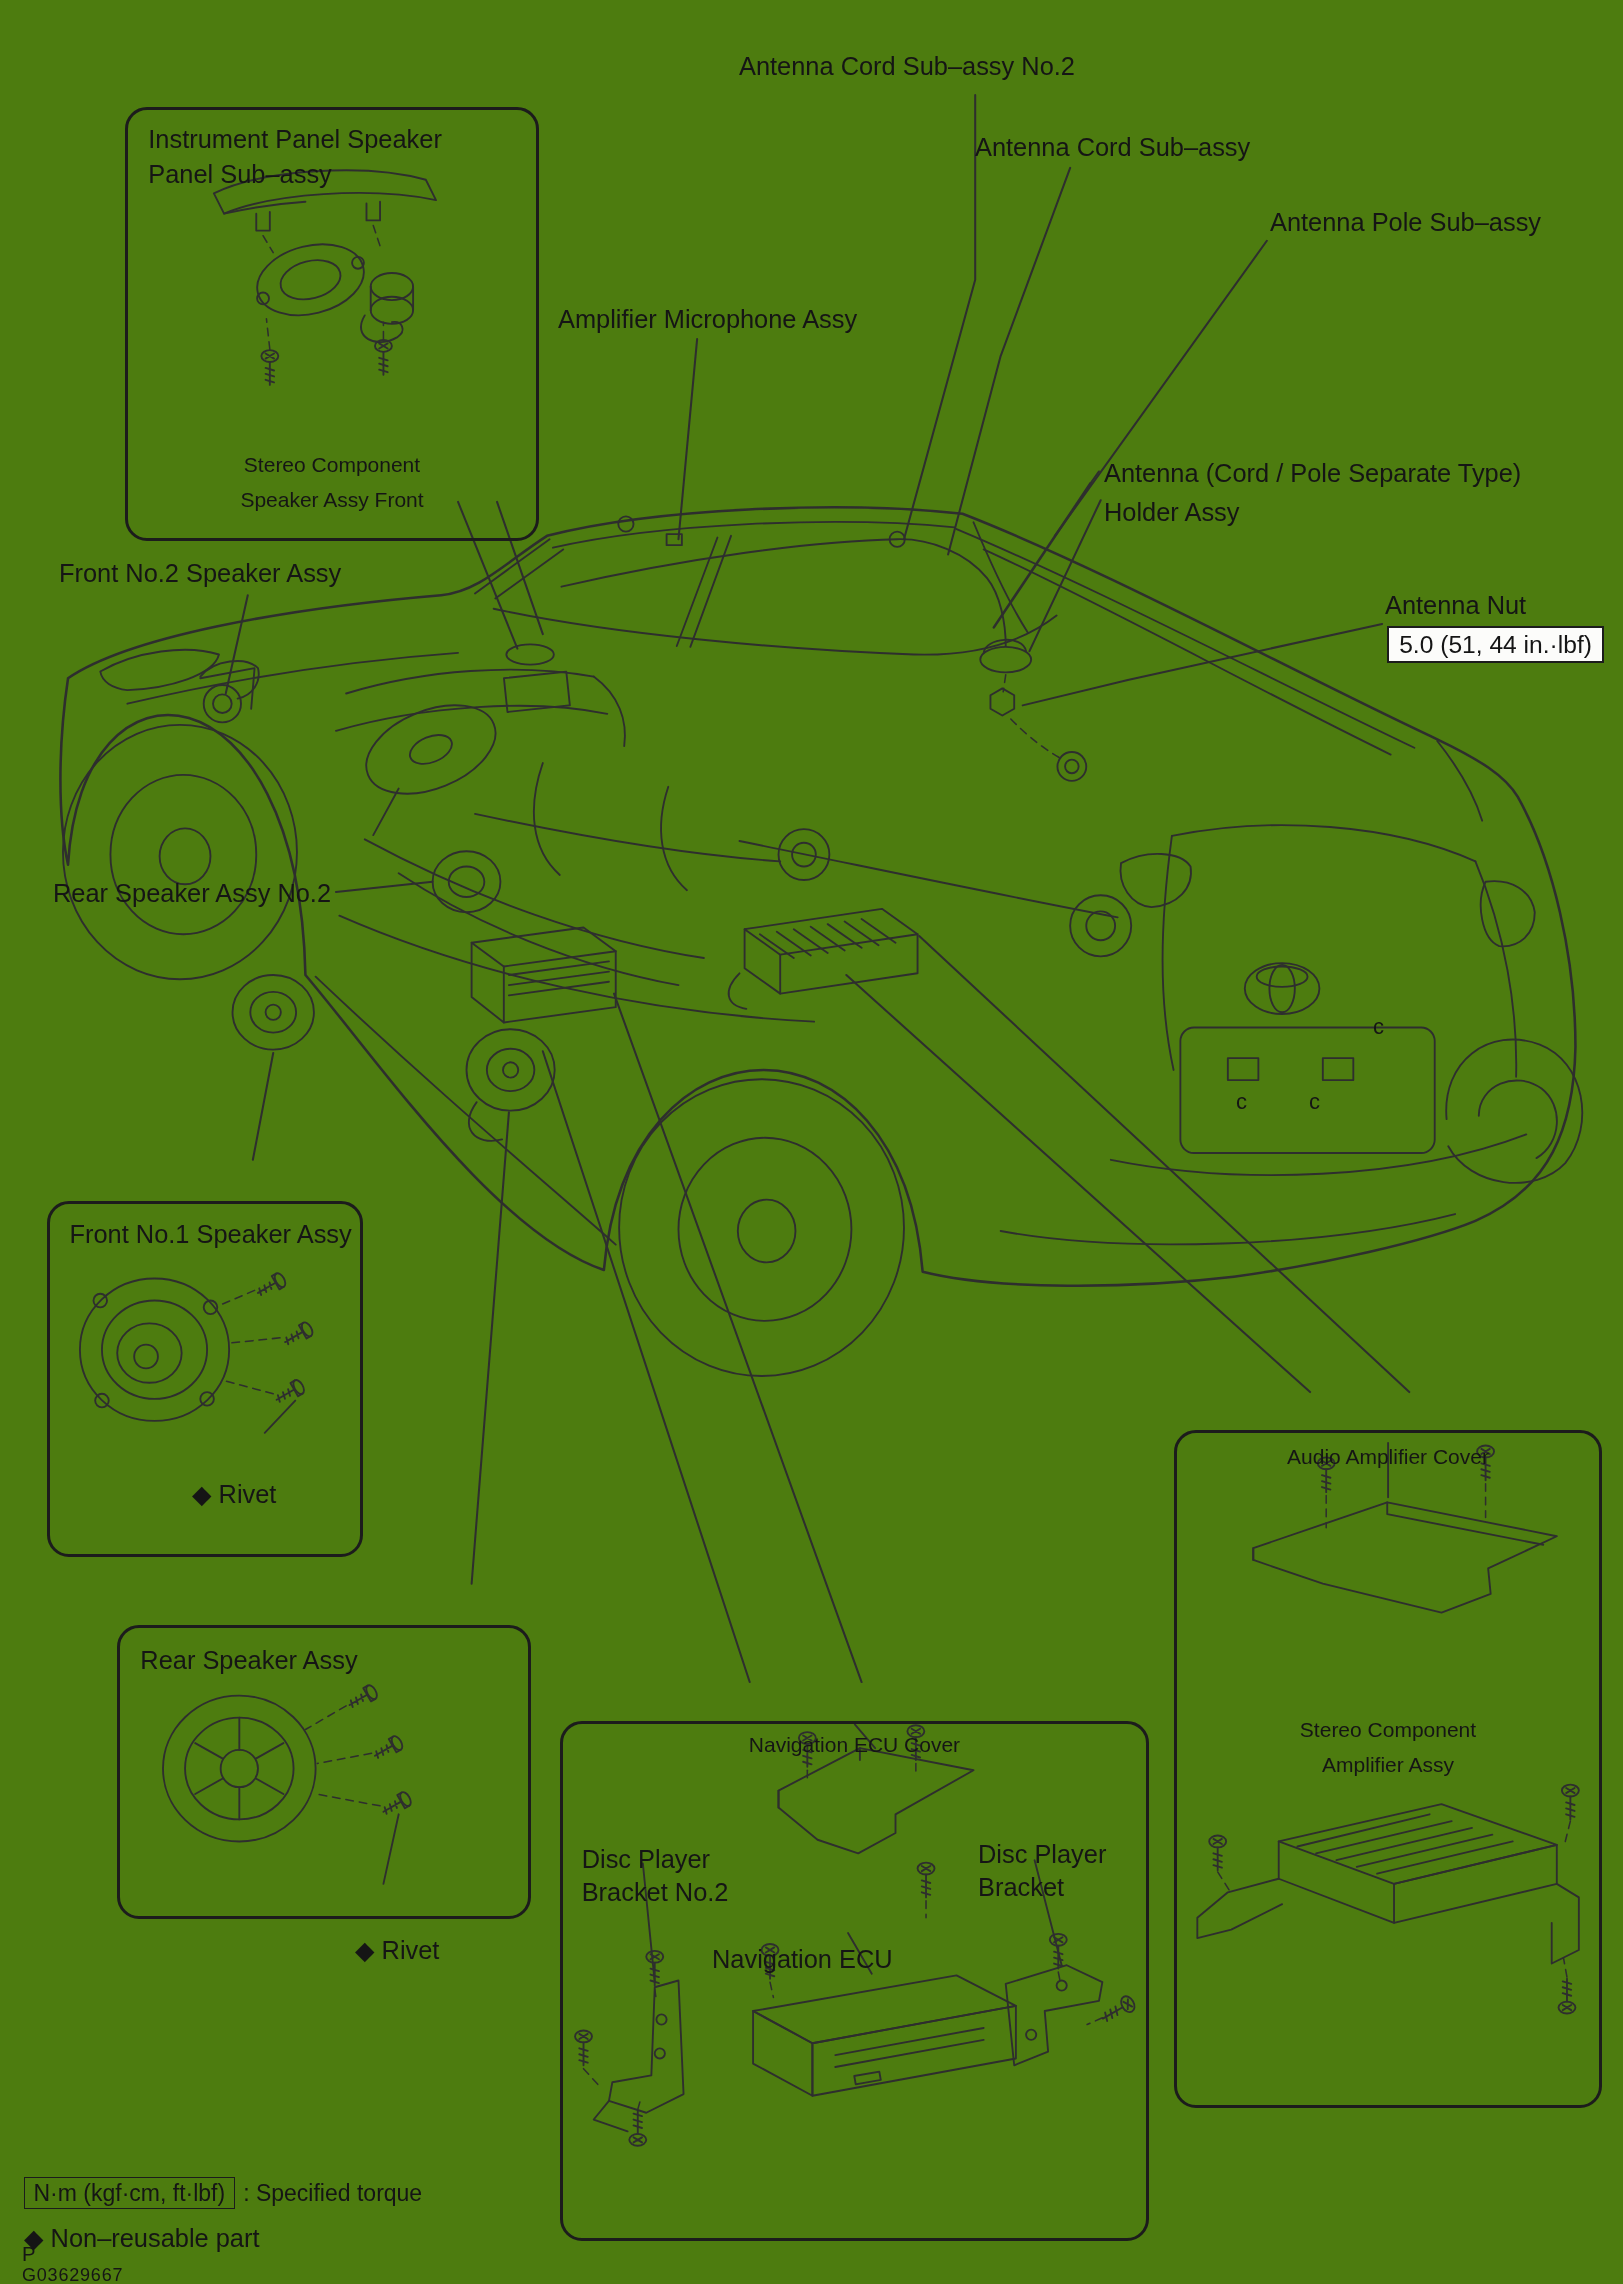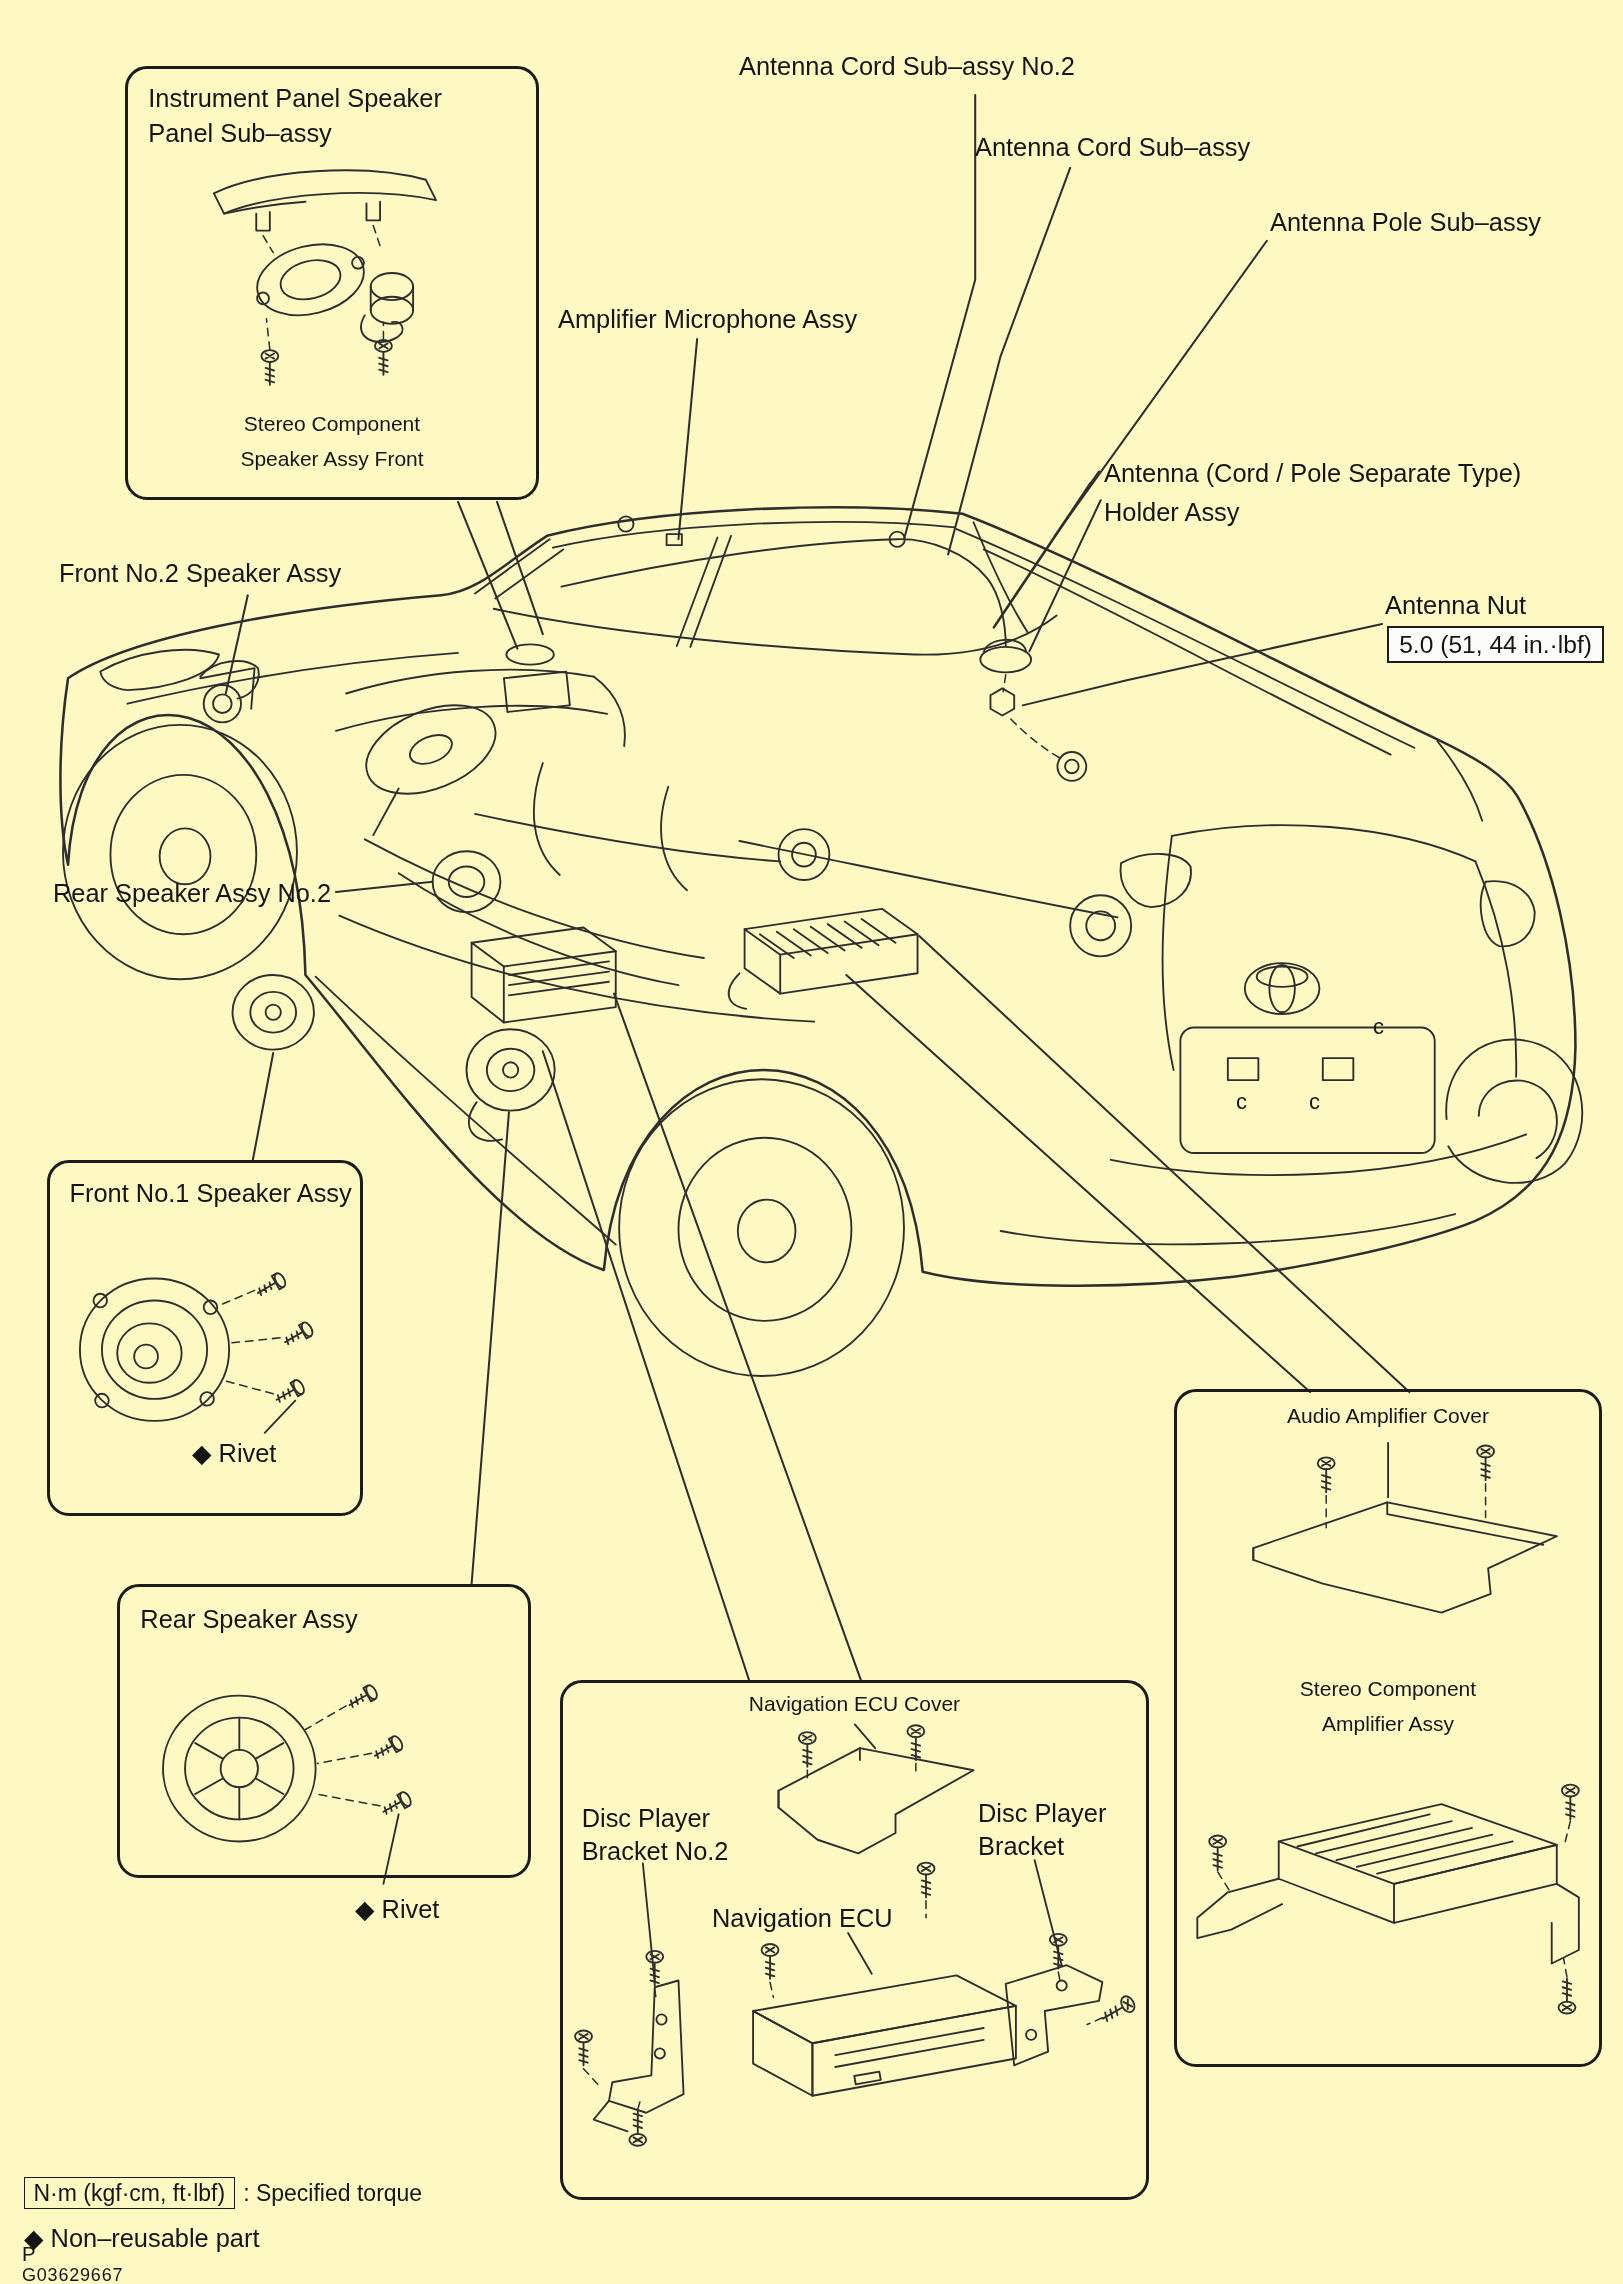--- a/index.html
+++ b/index.html
@@ -1,21 +1,21 @@
 <!DOCTYPE html>
 <html style="font-size:13.6px"><head>
 <meta charset="utf-8">
 <style>
   * { margin:0; padding:0; box-sizing:border-box; }
   html,body { background:#ffffff; }
   body { font-family:"Liberation Sans", sans-serif; color:#151515; }
-  .page { position:relative; width:1624px; height:2284px; background:#fef9c3; overflow:hidden; }
+  .page { position:relative; width:1624px; height:2284px; background:#4d7c0f; overflow:hidden; }
   svg.diagram { position:absolute; left:0; top:0; width:1624px; height:2284px; }
   .lbl { position:absolute; font-size:25.4px; line-height:1.2; white-space:nowrap; color:#151515; }
-  .callout { position:absolute; border:3px solid #1c1c1c; border-radius:22px; background:transparent; }
+  .callout { position:absolute; border:3px solid #1c1c1c; border-radius:22px; background:transparent;margin-top:41px; }
   .ctr { position:absolute; left:0; right:0; text-align:center; font-size:21px; white-space:nowrap; }
   .torque-box { position:absolute; border:2.1px solid #1c1c1c; padding:2.5px 10.2px; font-size:24.6px; font-weight:normal; white-space:nowrap; background:#fcfcfa;margin-left:8px; }
   .legend-row { position:absolute; font-size:23px; white-space:nowrap; }
   .torque-legend-box { border:1.7px solid #1c1c1c; padding:1.7px 8.5px; margin-right:8.5px; display:inline-block; }
   .c-mark { position:absolute; font-size:22px; }
   .footer-p { position:absolute; font-size:20.3px; }
   .footer-id { position:absolute; font-size:18px; letter-spacing:0.8px; }
   .dash { stroke-dasharray:9 7; stroke-width:1.8; }
   .leader { stroke-width:2.4; }
   .thick { stroke-width:3; }

